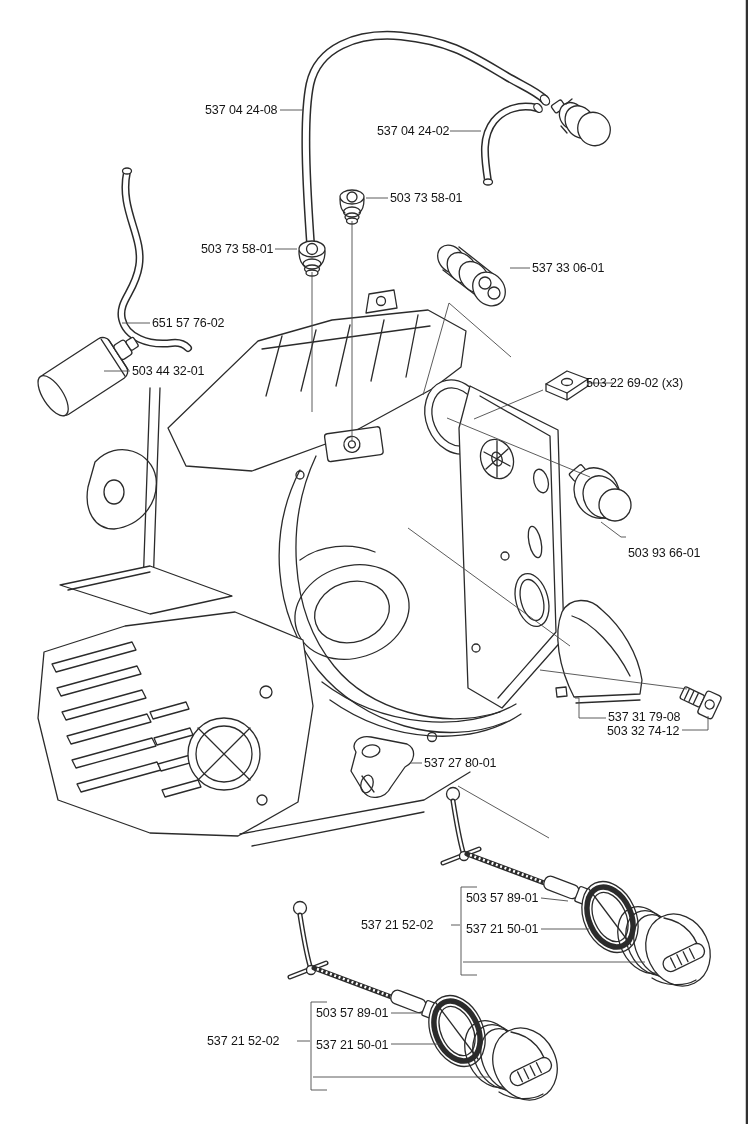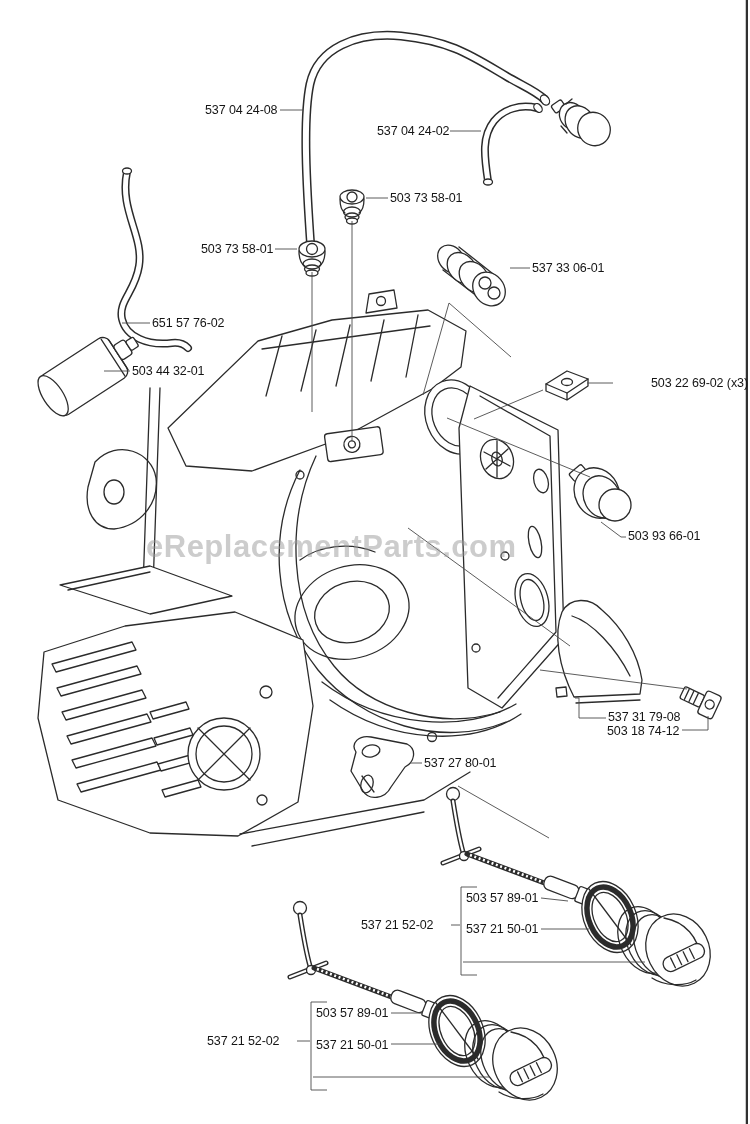--- a/index.html
+++ b/index.html
@@ -271,26 +271,25 @@
     </g>
   </svg>
 
   <div class="pl" style="left:205px;top:103px">537 04 24-08</div>
   <div class="pl" style="left:377px;top:124px">537 04 24-02</div>
   <div class="pl" style="left:390px;top:191px">503 73 58-01</div>
   <div class="pl" style="left:201px;top:242px">503 73 58-01</div>
   <div class="pl" style="left:532px;top:261px">537 33 06-01</div>
   <div class="pl" style="left:152px;top:316px">651 57 76-02</div>
   <div class="pl" style="left:132px;top:364px">503 44 32-01</div>
-  <div class="pl" style="left:651px;top:376px">503 22 69-02 (x3)</div>
-  <div class="pl" style="left:628px;top:529px">503 93 66-01</div>
+  <div class="pl" style="left:586px;top:376px">503 22 69-02 (x3)</div>
+  <div class="pl" style="left:628px;top:546px">503 93 66-01</div>
   <div class="pl" style="left:608px;top:710px">537 31 79-08</div>
-  <div class="pl" style="left:607px;top:724px">503 18 74-12</div>
+  <div class="pl" style="left:607px;top:724px">503 32 74-12</div>
   <div class="pl" style="left:424px;top:756px">537 27 80-01</div>
   <div class="pl" style="left:466px;top:891px">503 57 89-01</div>
   <div class="pl" style="left:361px;top:918px">537 21 52-02</div>
   <div class="pl" style="left:466px;top:922px">537 21 50-01</div>
   <div class="pl" style="left:316px;top:1006px">503 57 89-01</div>
   <div class="pl" style="left:207px;top:1034px">537 21 52-02</div>
   <div class="pl" style="left:316px;top:1038px">537 21 50-01</div>
 
-  <div class="watermark">eReplacementParts.com</div>
 </div>
 
 </body></html>

